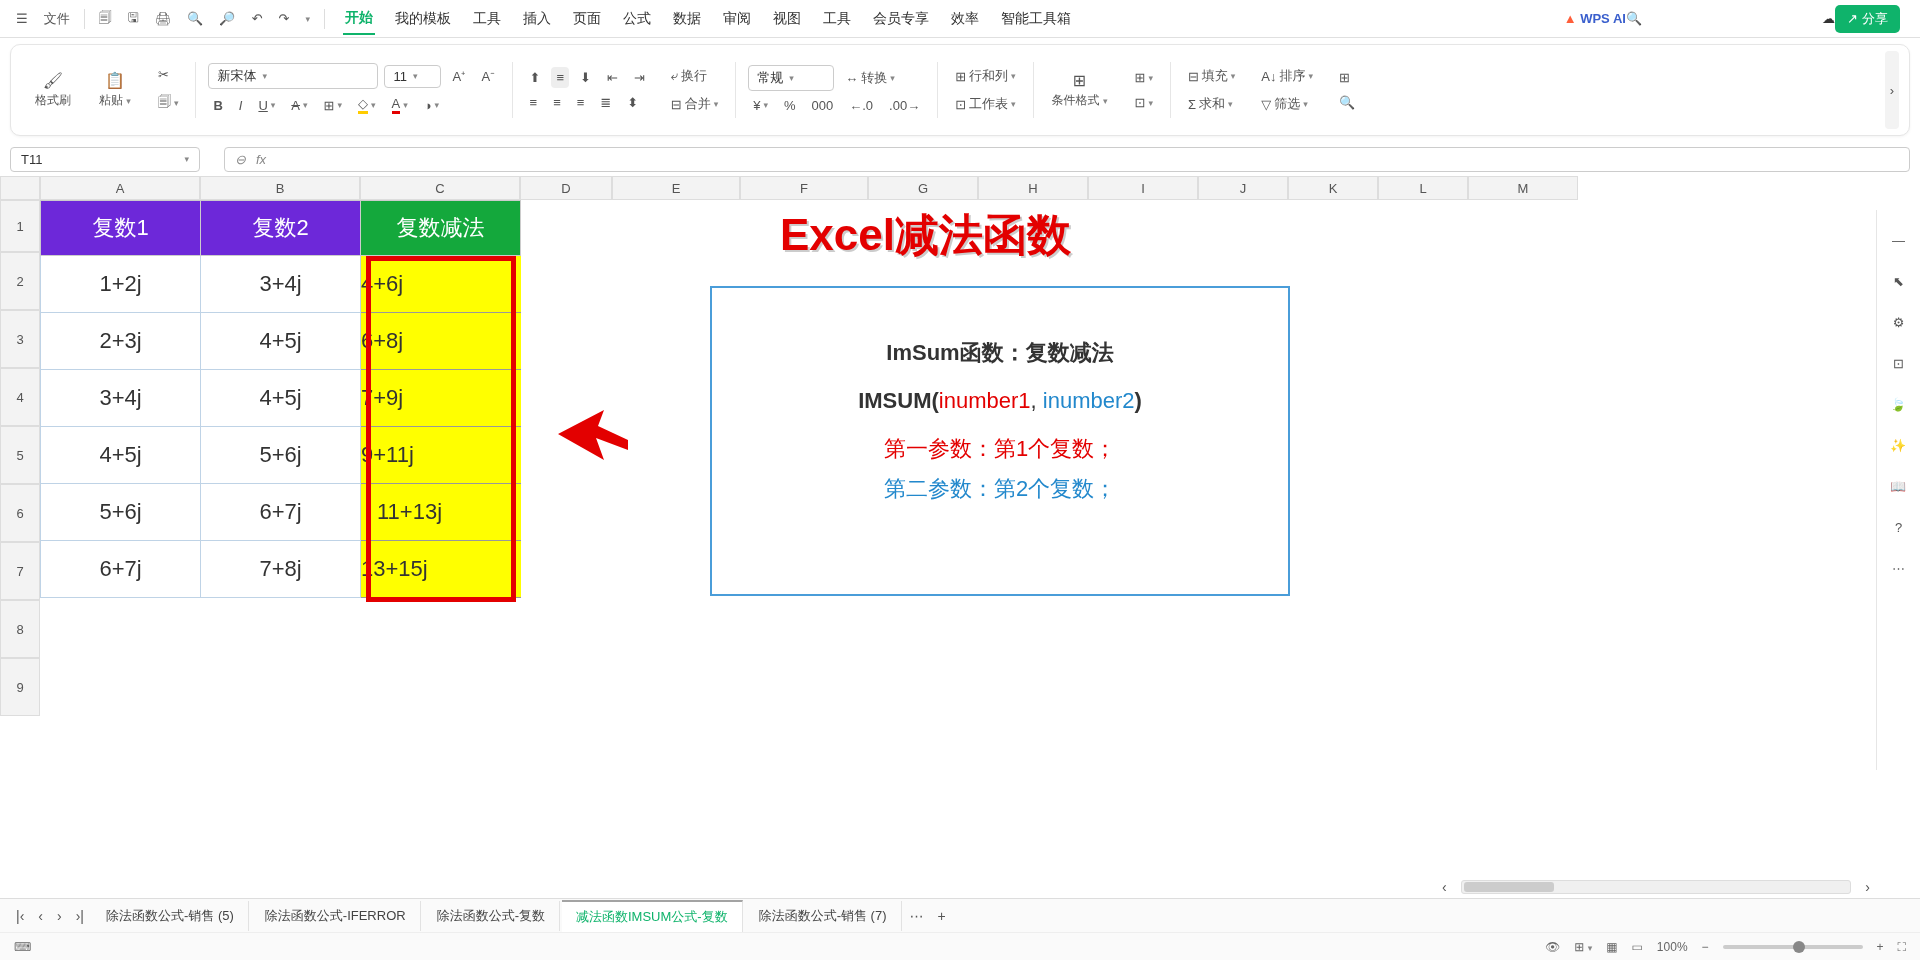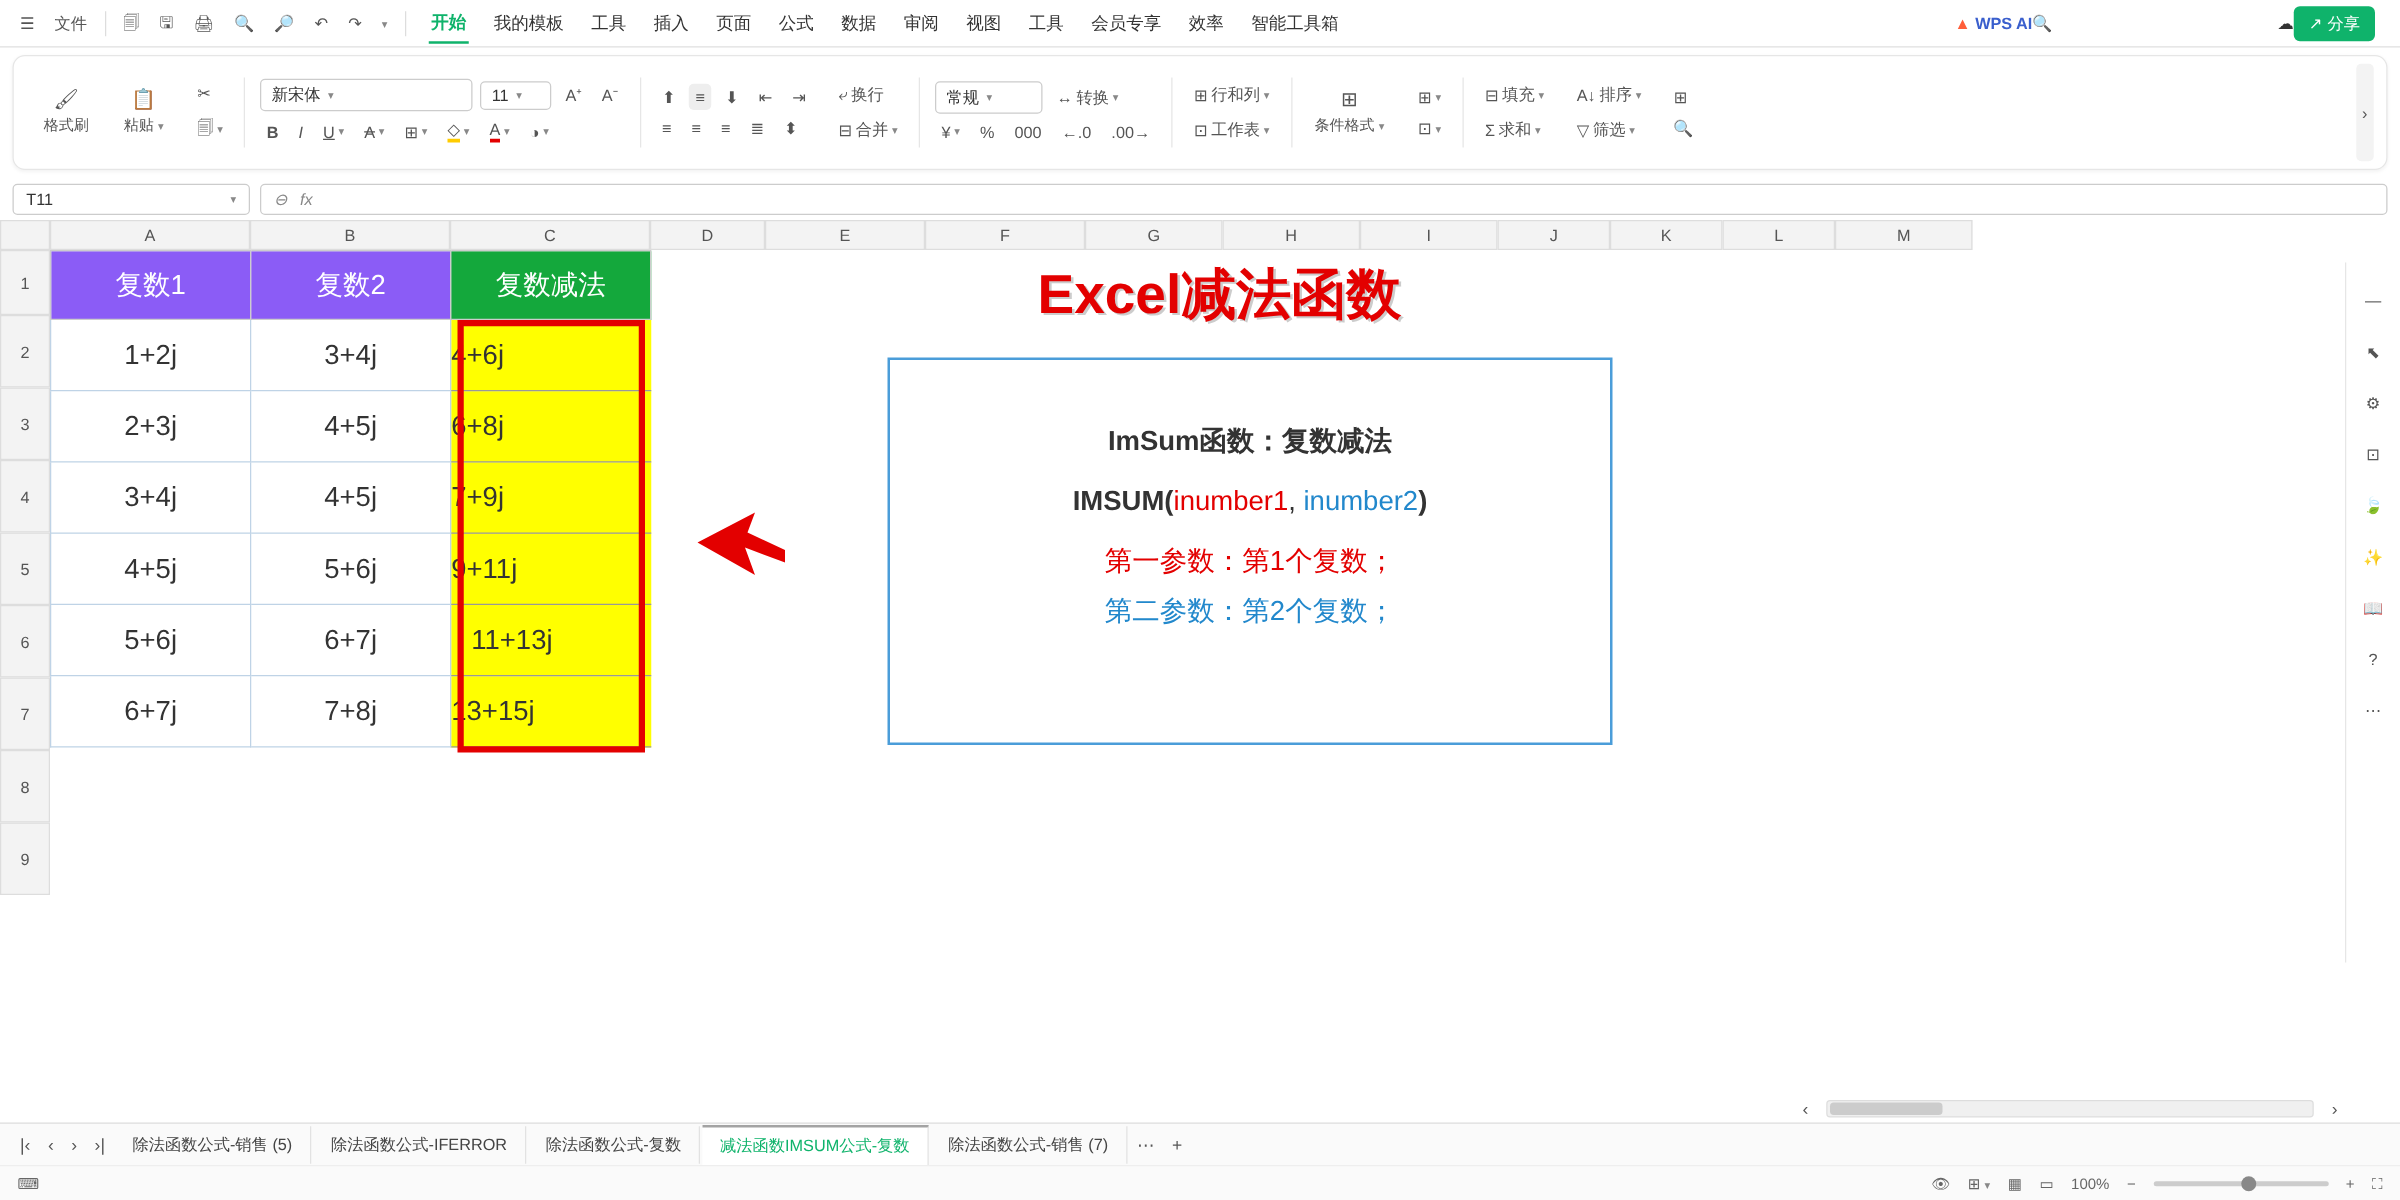--- a/index.html
+++ b/index.html
@@ -13,36 +13,36 @@
 .wps-ai{margin-left:auto;display:flex;align-items:center;}
 .share-btn{background:#0fb36b;color:#fff;padding:5px 12px;border-radius:5px;font-size:13px;display:flex;align-items:center;gap:4px}
 .ribbon{display:flex;align-items:center;height:92px;padding:6px 10px;background:#fff;margin:6px 10px;border:1px solid #e6e6e6;border-radius:10px;box-shadow:0 1px 3px rgba(0,0,0,.05)}
 .rg{display:flex;flex-direction:column;gap:4px;padding:0 8px;height:100%;justify-content:center}
 .rg-row{display:flex;gap:6px;align-items:center}
 .rg-sep{width:1px;height:56px;background:#e6e6e6;margin:0 4px}
 .r-btn{padding:3px 5px;cursor:pointer;display:flex;align-items:center;gap:3px;font-size:13px;color:#555;border-radius:4px}
 .r-btn-lg{flex-direction:column;font-size:12px;padding:4px 6px}
 .r-dd{border:1px solid #ccc;padding:3px 8px;border-radius:4px;font-size:13px;background:#fff;display:flex;align-items:center;gap:6px}
 .icon{width:18px;height:18px;display:inline-flex;align-items:center;justify-content:center;font-size:16px}
-.namebox-row{display:flex;align-items:center;height:34px;padding:0 10px;gap:8px}
+.namebox-row{display:flex;align-items:center;height:34px;padding:0 10px;gap:24px}
 .namebox{width:190px;border:1px solid #ccc;border-radius:4px;padding:4px 10px;display:flex;align-items:center;justify-content:space-between;font-size:13px}
 .fx-bar{flex:1;border:1px solid #ccc;border-radius:4px;padding:4px 10px;display:flex;align-items:center;gap:10px;font-style:italic;color:#888}
 .corner{width:40px;height:24px;background:#f3f3f3;border:1px solid #ddd}
 .ch{background:#f3f3f3;border:1px solid #ddd;text-align:center;font-size:13px;color:#555;display:flex;align-items:center;justify-content:center;height:24px}
 .rh{width:40px;background:#f3f3f3;border:1px solid #ddd;text-align:center;font-size:13px;color:#555;display:flex;align-items:center;justify-content:center}
 .grid{position:relative;height:600px;overflow:hidden}
 .data-table{position:absolute;left:40px;top:0}
 .th1,.th2{color:#fff;font-size:22px;text-align:center;padding:12px;border:1px solid #ccc}
-.th1{background:#8b5cf6}
+.th1{background:#6d28d9}
 .th2{background:#14a83c}
 .td{font-size:22px;text-align:center;padding:15px 0;border:1px solid #bfd3e6;background:#fff}
 .tdy{font-size:22px;padding:15px 0;background:#ffff00;border-top:1px solid #999;border-bottom:1px solid #999}
 .highlight-box{border:5px solid #e30000}
 .formula-display{position:absolute;left:54px;top:430px;border:2px solid #4a9dd9;padding:12px 60px;font-size:28px;color:#3399cc;font-family:monospace;width:460px;text-align:center}
-.big-title{position:absolute;left:830px;top:30px;font-size:44px;font-weight:bold;color:#e30000;text-shadow:2px 2px 0 #ccc}
+.big-title{position:absolute;left:780px;top:30px;font-size:44px;font-weight:bold;color:#e30000;text-shadow:2px 2px 0 #ccc}
 .info-box{position:absolute;left:710px;top:110px;width:580px;height:310px;border:2px solid #4a9dd9;padding:30px;font-size:22px;font-family:monospace}
 .info-box .line{margin:20px 0;text-align:center}
 .right-rail{width:44px;background:#fff;border-left:1px solid #e6e6e6;display:flex;flex-direction:column;align-items:center;gap:20px;padding-top:20px;position:absolute;right:0;top:210px;height:560px}
 .tabs-bar{position:absolute;bottom:28px;left:0;right:0;height:34px;display:flex;align-items:center;border-top:1px solid #ddd;background:#fafafa;padding:0 10px;gap:2px}
 .tab{padding:6px 14px;font-size:13px;cursor:pointer;color:#444;border-right:1px solid #e2e2e2}
 .tab.active{background:#fff;color:#0fb36b;border-top:2px solid #a3a3a3}
 .nav-btn{padding:4px 6px;cursor:pointer;color:#555;font-size:14px}
 .status-bar{position:absolute;bottom:0;left:0;right:0;height:28px;display:flex;align-items:center;justify-content:space-between;padding:0 14px;background:#fafafa;border-top:1px solid #eee;font-size:12px;color:#666}
 .status-right{display:flex;align-items:center;gap:14px}
 .zoom-slider{width:140px;height:4px;background:#ccc;position:relative;border-radius:2px}

